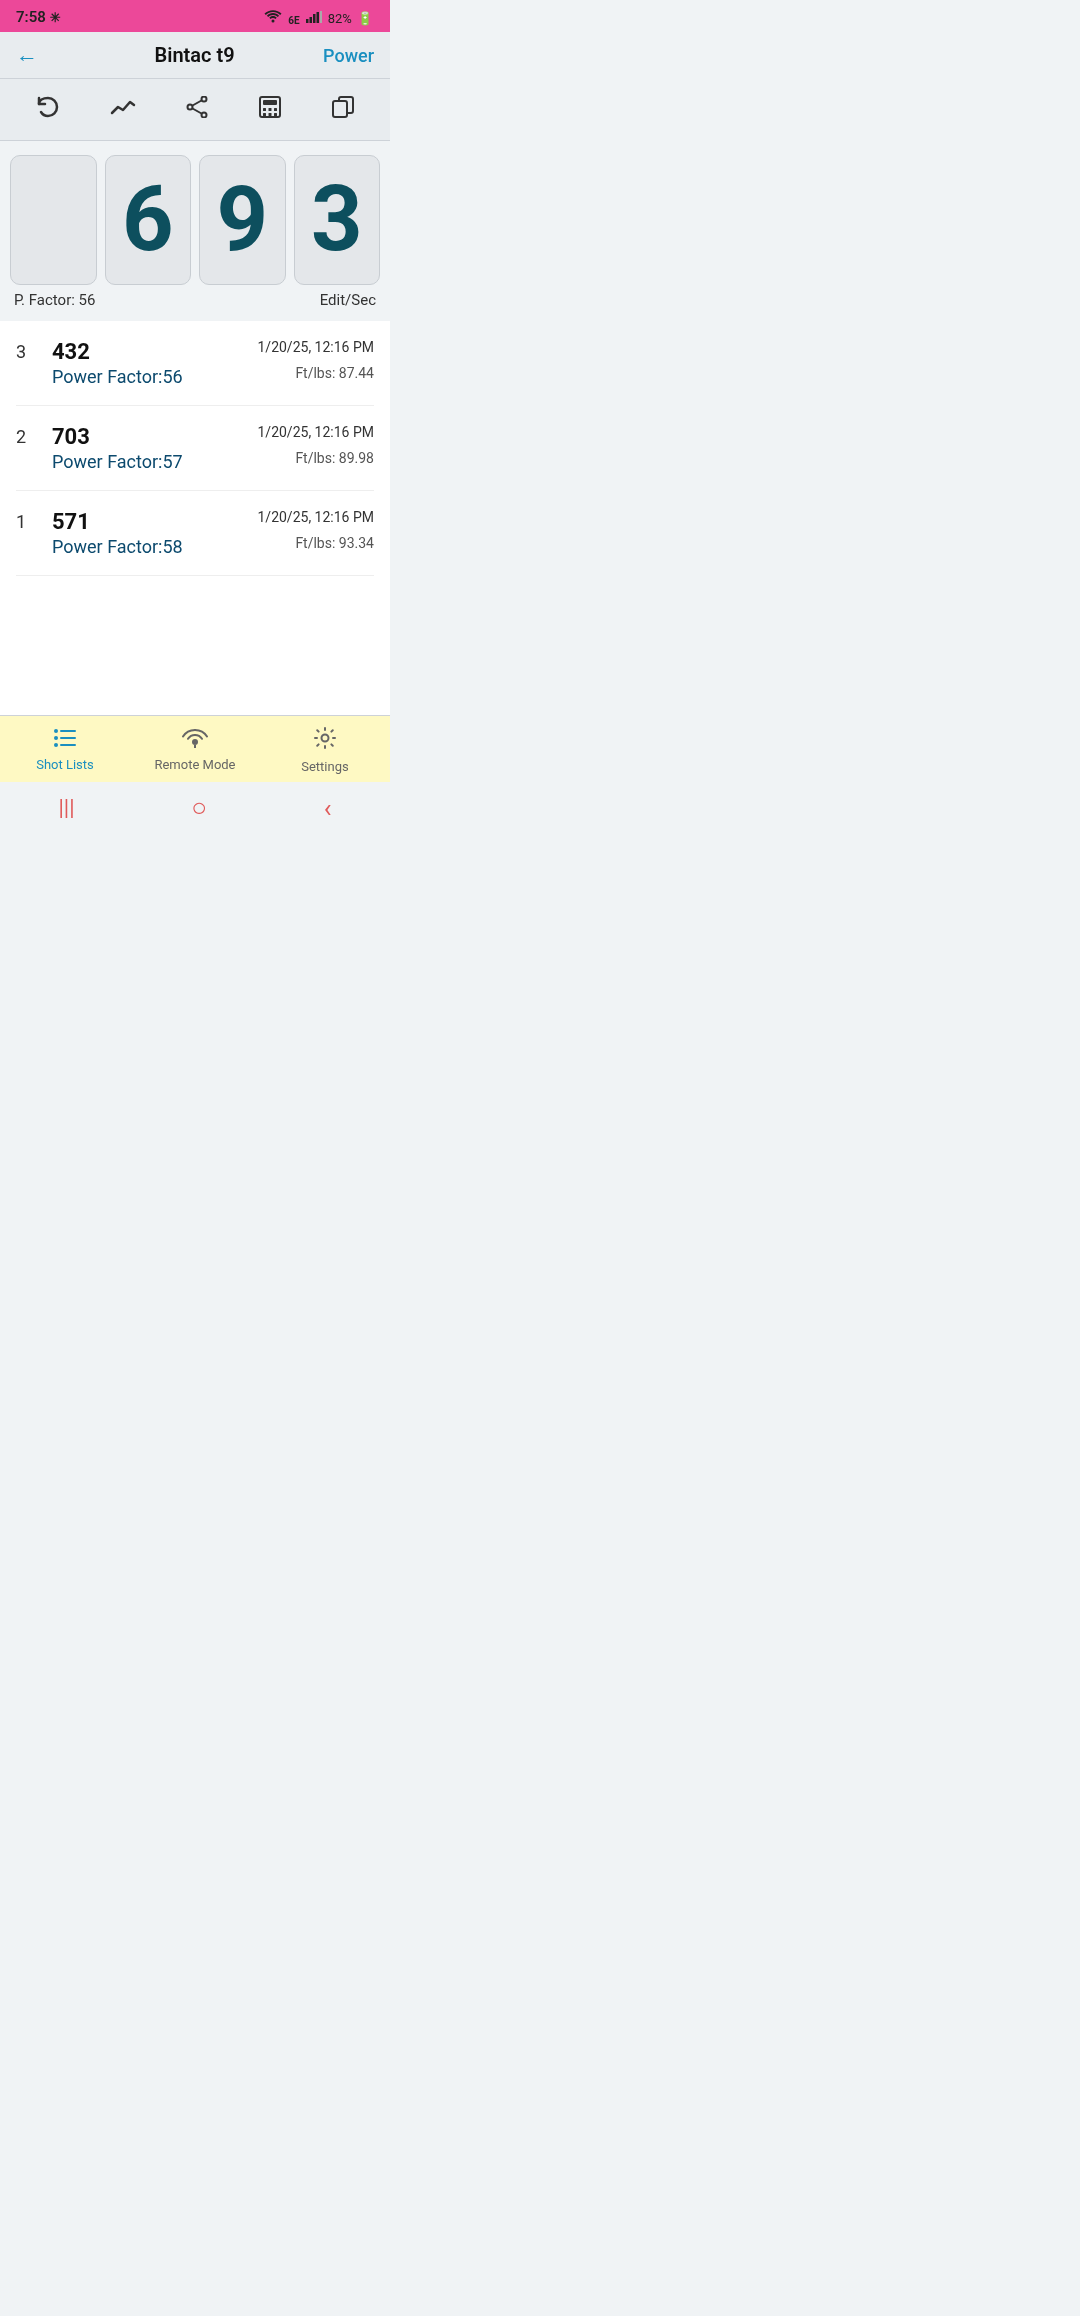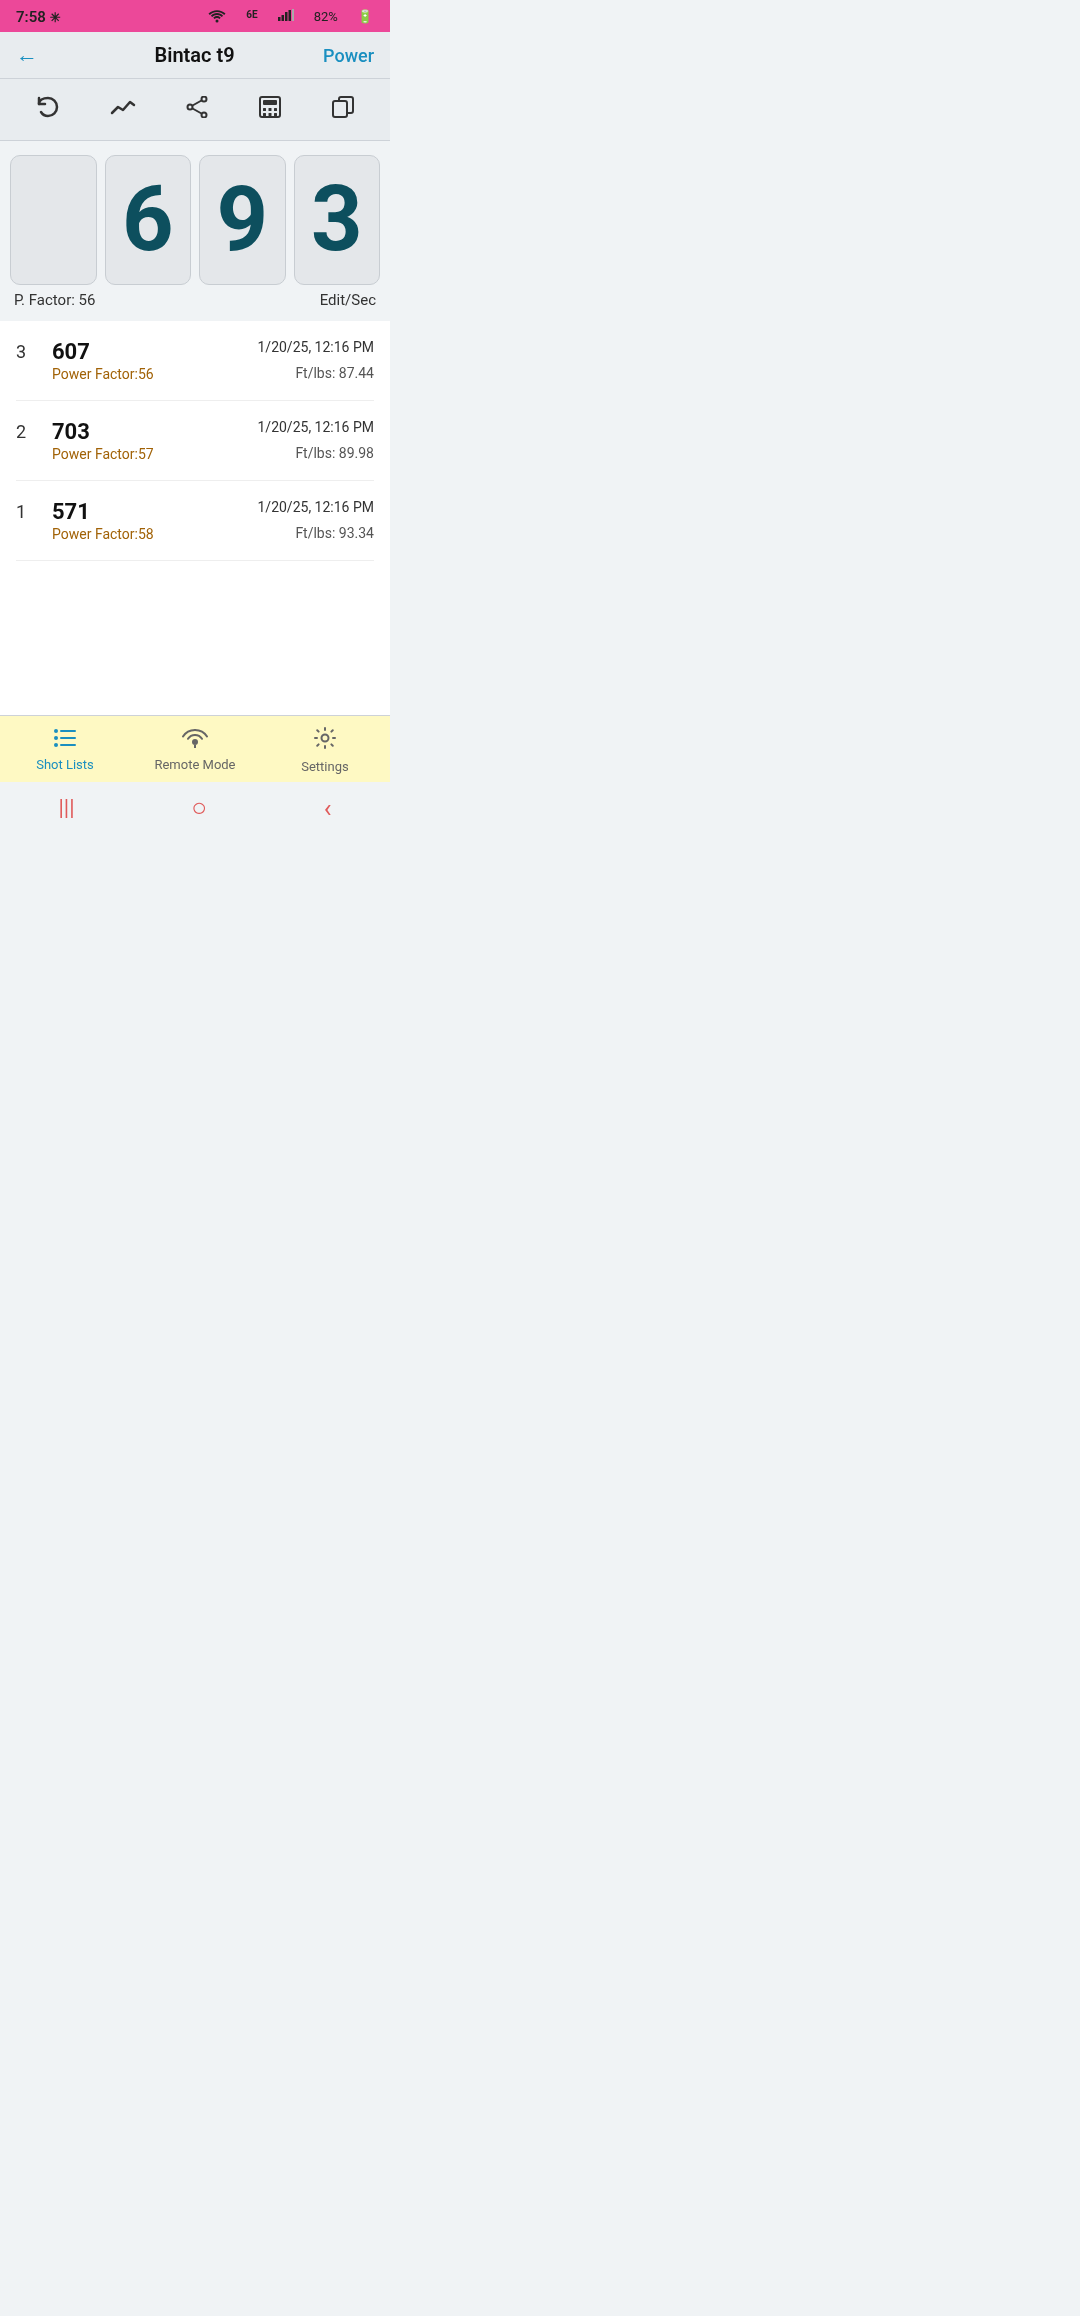--- a/index.html
+++ b/index.html
@@ -26,22 +26,22 @@
     .status-time {
       font-size: 15px;
       font-weight: 600;
       color: #222;
       display: flex;
       align-items: center;
       gap: 4px;
     }
     .status-icons {
       display: flex;
-      align-items: flex-start;
-      gap: 20px;
+      align-items: flex-end;
+      gap: 6px;
       font-size: 13px;
       color: #222;
     }
 
     
     .nav-header {
       display: flex;
       align-items: center;
       justify-content: space-between;
       padding: 10px 16px 10px;
@@ -138,22 +138,22 @@
     }
     .shot-info {
       flex: 1;
     }
     .shot-velocity {
       font-size: 22px;
       font-weight: 700;
       color: #111;
     }
     .shot-power {
-      font-size: 14px;
-      color: #a16207;
+      font-size: 18px;
+      color: #0c4a6e;
       margin-top: 2px;
     }
     .shot-time-info {
       text-align: right;
       flex-shrink: 0;
     }
     .shot-timestamp {
       font-size: 14px;
       color: #333;
     }
@@ -313,21 +313,21 @@
     <span>P. Factor: 56</span>
     <span>Edit/Sec</span>
   </div>
 </div>
 
 <div class="shot-list shot-list-bg">
 
   <div class="shot-item">
     <span class="shot-number">3</span>
     <div class="shot-info">
-      <div class="shot-velocity">607</div>
+      <div class="shot-velocity">432</div>
       <div class="shot-power">Power Factor:56</div>
     </div>
     <div class="shot-time-info">
       <div class="shot-timestamp">1/20/25, 12:16 PM</div>
       <div class="shot-ftlbs">Ft/lbs: 87.44</div>
     </div>
   </div>
 
   <div class="shot-item">
     <span class="shot-number">2</span>

